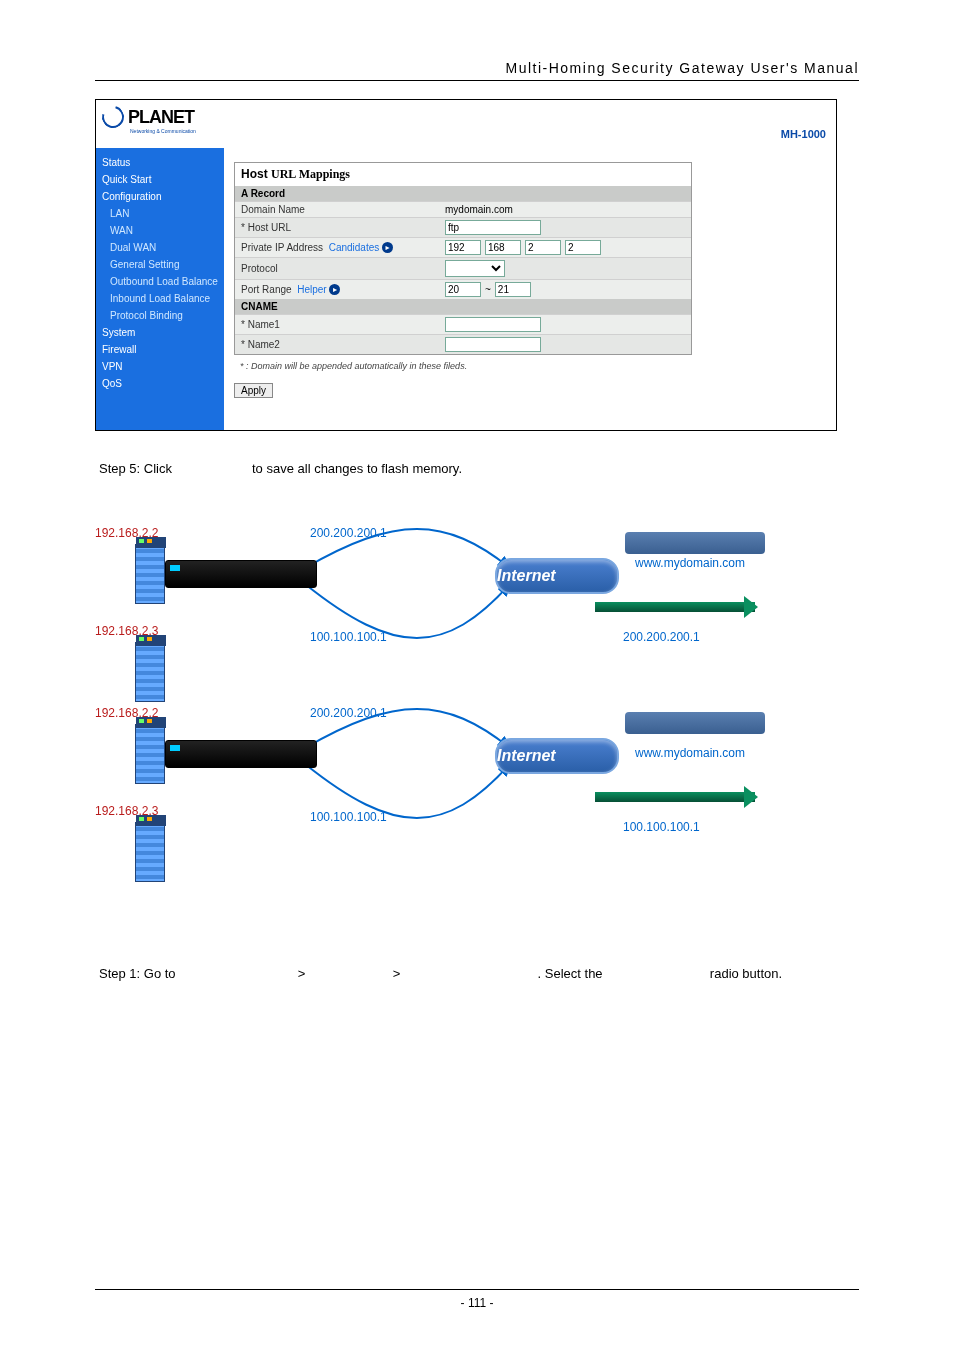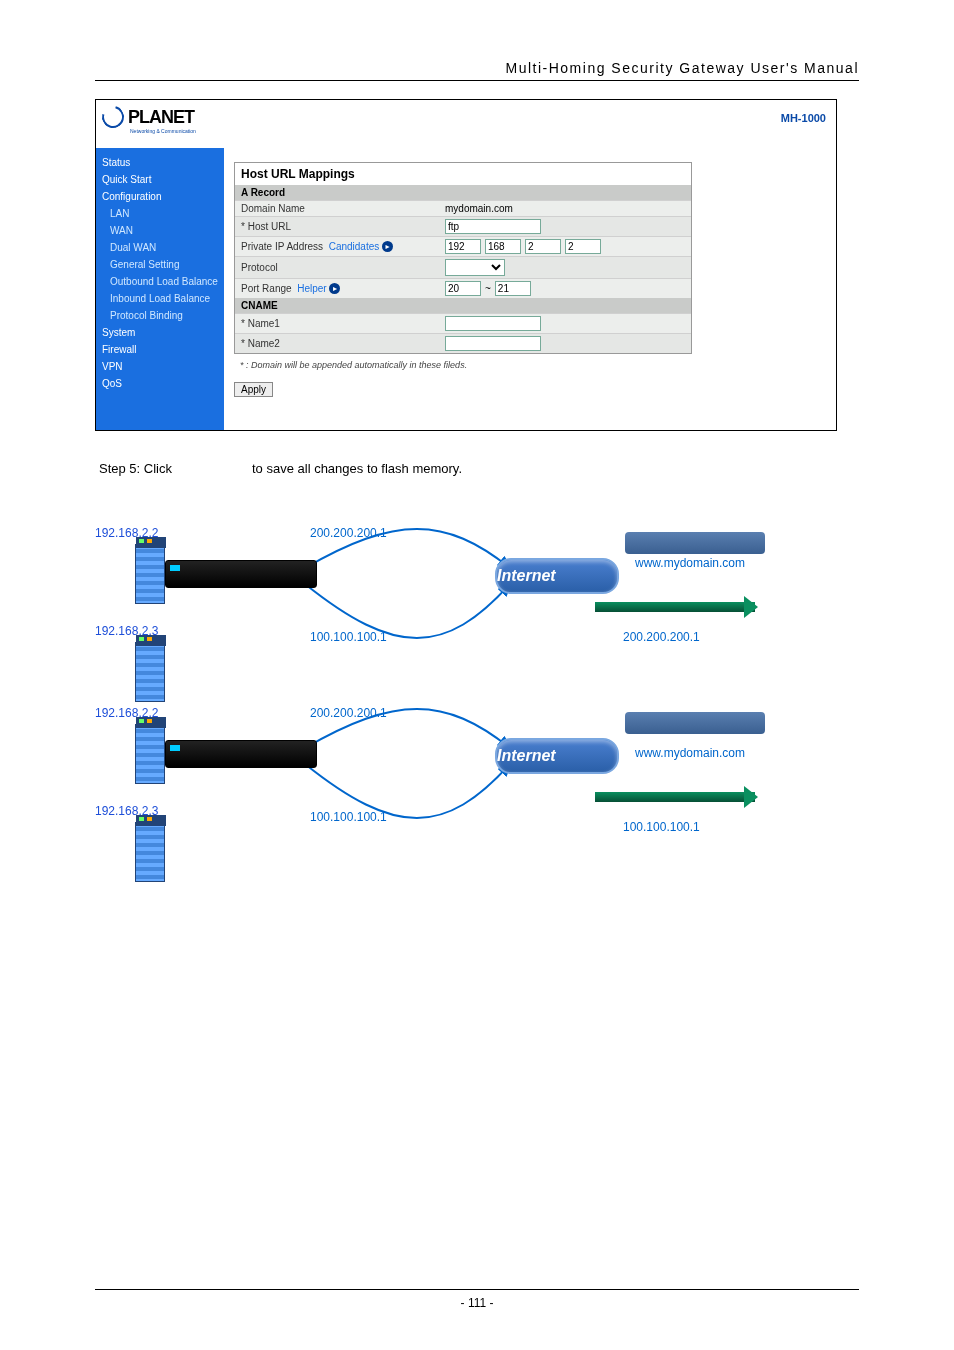--- a/index.html
+++ b/index.html
@@ -65,21 +65,21 @@
     top: 6px;
     font-weight: bold;
     font-style: italic;
     font-size: 18px;
     color: #0a4aa8;
     text-shadow: 1px 1px 0 #9cc;
   }
   .brand-model {
     position: absolute;
     right: 10px;
-    top: 12px;
+    top: 28px;
     font-size: 11px;
     color: #0a4aa8;
     font-weight: bold;
   }
   .ui-body {
     display: flex;
     position: absolute;
     top: 48px;
     left: 0;
     right: 0;
@@ -103,21 +103,21 @@
   .panel-box {
     width: 456px;
     border: 1px solid #999;
   }
   .panel-title {
     background: #fff;
     padding: 4px 6px;
     font-size: 12px;
     font-weight: bold;
   }
-  .panel-title b { font-weight: 900; }
+  .panel-title b { font-weight: 900; font-family: Liberation Serif, serif; }
   .section-head {
     background: #c9cbc9;
     padding: 2px 6px;
     font-weight: bold;
     font-size: 10px;
   }
   .form-row {
     display: flex;
     align-items: center;
     background: #e5e7e5;
@@ -184,21 +184,21 @@
   .server .led2 { left: 11px; background:#fa0; }
   .internet-badge {
     width: 120px; height: 32px;
     background: linear-gradient(#4a7fcf, #2a5fa8);
     border-radius: 16px / 16px;
     color: #fff; font-weight: bold; font-style: italic;
     text-align: left; line-height: 32px; font-size: 16px;
     border: 2px solid #7aa7e0;
     box-shadow: inset 0 2px 4px rgba(255,255,255,0.4);
   }
-  .ip-lbl { font-size: 12px; color: #1d4ed8; position: absolute; white-space: nowrap; }
+  .ip-lbl { font-size: 12px; color: #b91c1c; position: absolute; white-space: nowrap; }
   .ip-blue { color: #0066cc; }
   .serverbar {
     width: 140px; height: 22px;
     background: linear-gradient(#5a7fb0, #3a5f90);
     border-radius: 4px;
     position: absolute;
   }
   .greenbar {
     width: 160px; height: 10px;
     background: linear-gradient(#0a8f5f, #064f35);
@@ -387,15 +387,26 @@
 
     <div class="dg-block" style="left:400px; top:212px;">
         <div class="internet-badge">Internet</div>
       </div>
     <div class="serverbar" style="left:530px; top:186px;"></div>
     <div class="ip-lbl ip-blue" style="left:540px; top:220px;">www.mydomain.com</div>
     <div class="greenbar" style="left:500px; top:266px;"></div>
     <div class="ip-lbl ip-blue" style="left:528px; top:294px;">100.100.100.1</div>
   </div>
 
+  <div class="step1-row">
+    <span>Step 1: Go to</span>
+    <span style="display:inline-block; width:115px;"></span>
+    <span>&gt;</span>
+    <span style="display:inline-block; width:80px;"></span>
+    <span>&gt;</span>
+    <span style="display:inline-block; width:130px;"></span>
+    <span>. Select the</span>
+    <span style="display:inline-block; width:100px;"></span>
+    <span>radio button.</span>
+  </div>
 
   <div class="page-num">- 111 -</div>
 </div>
 
 </body></html>

